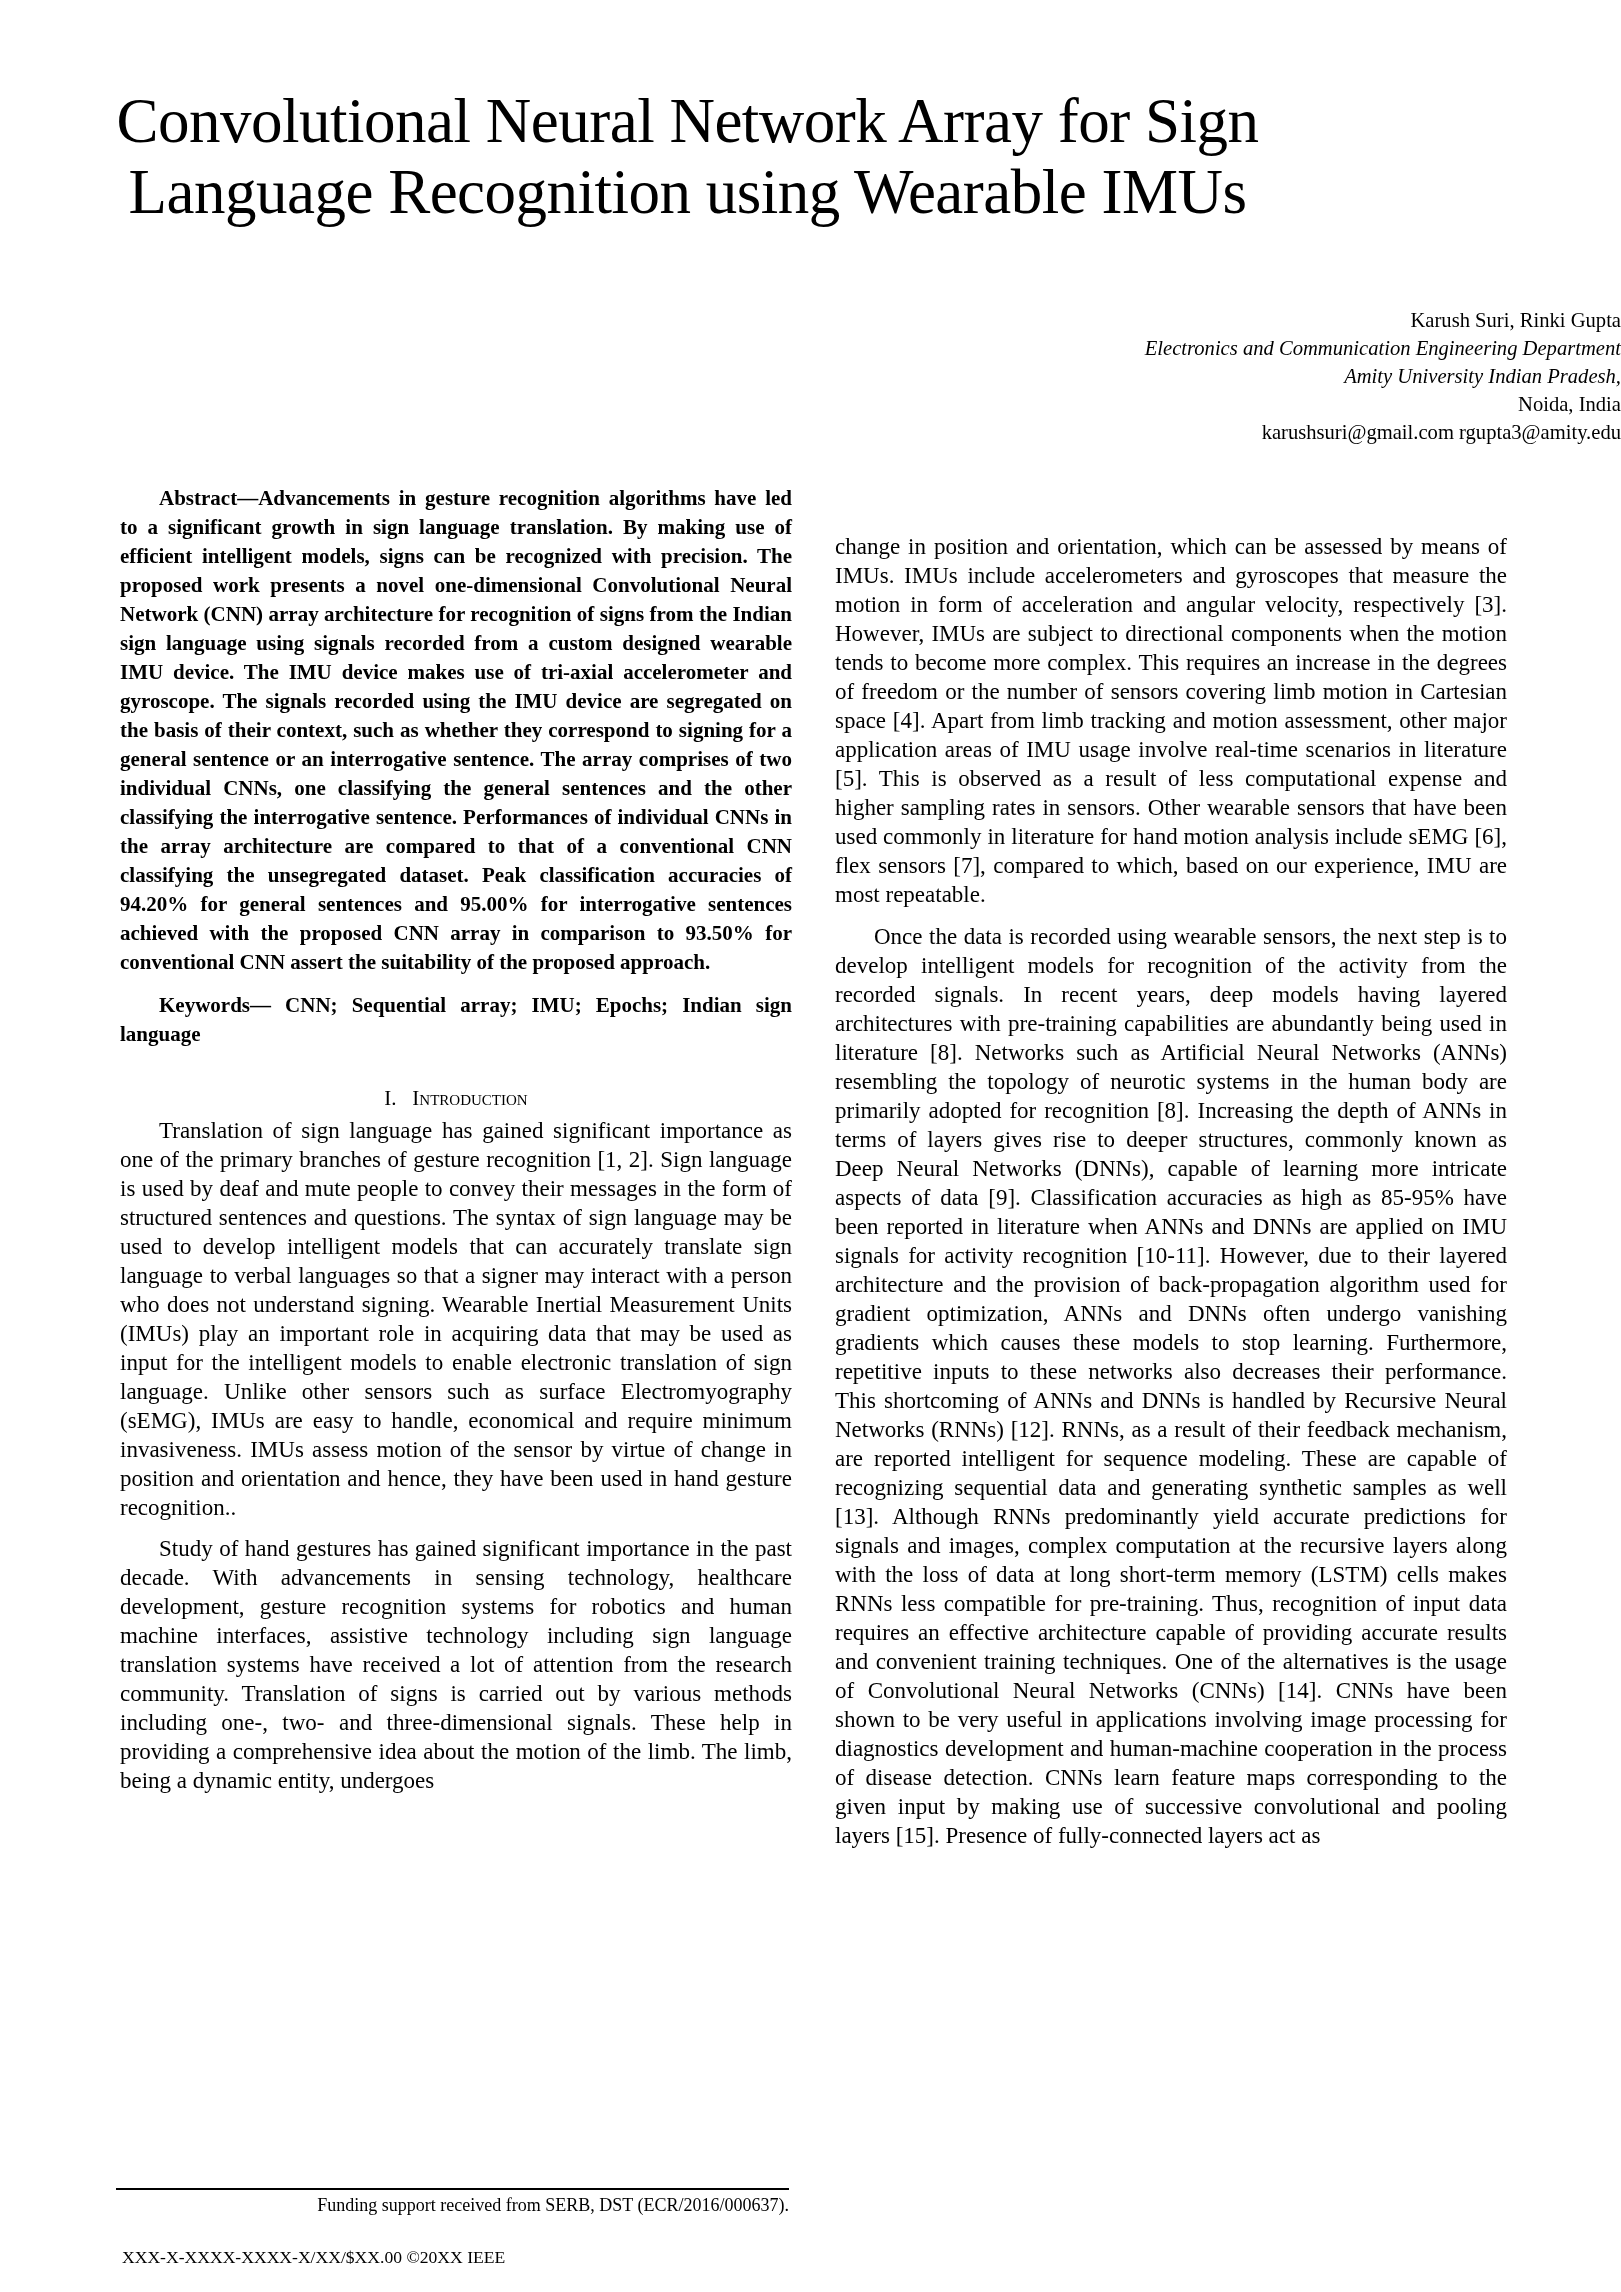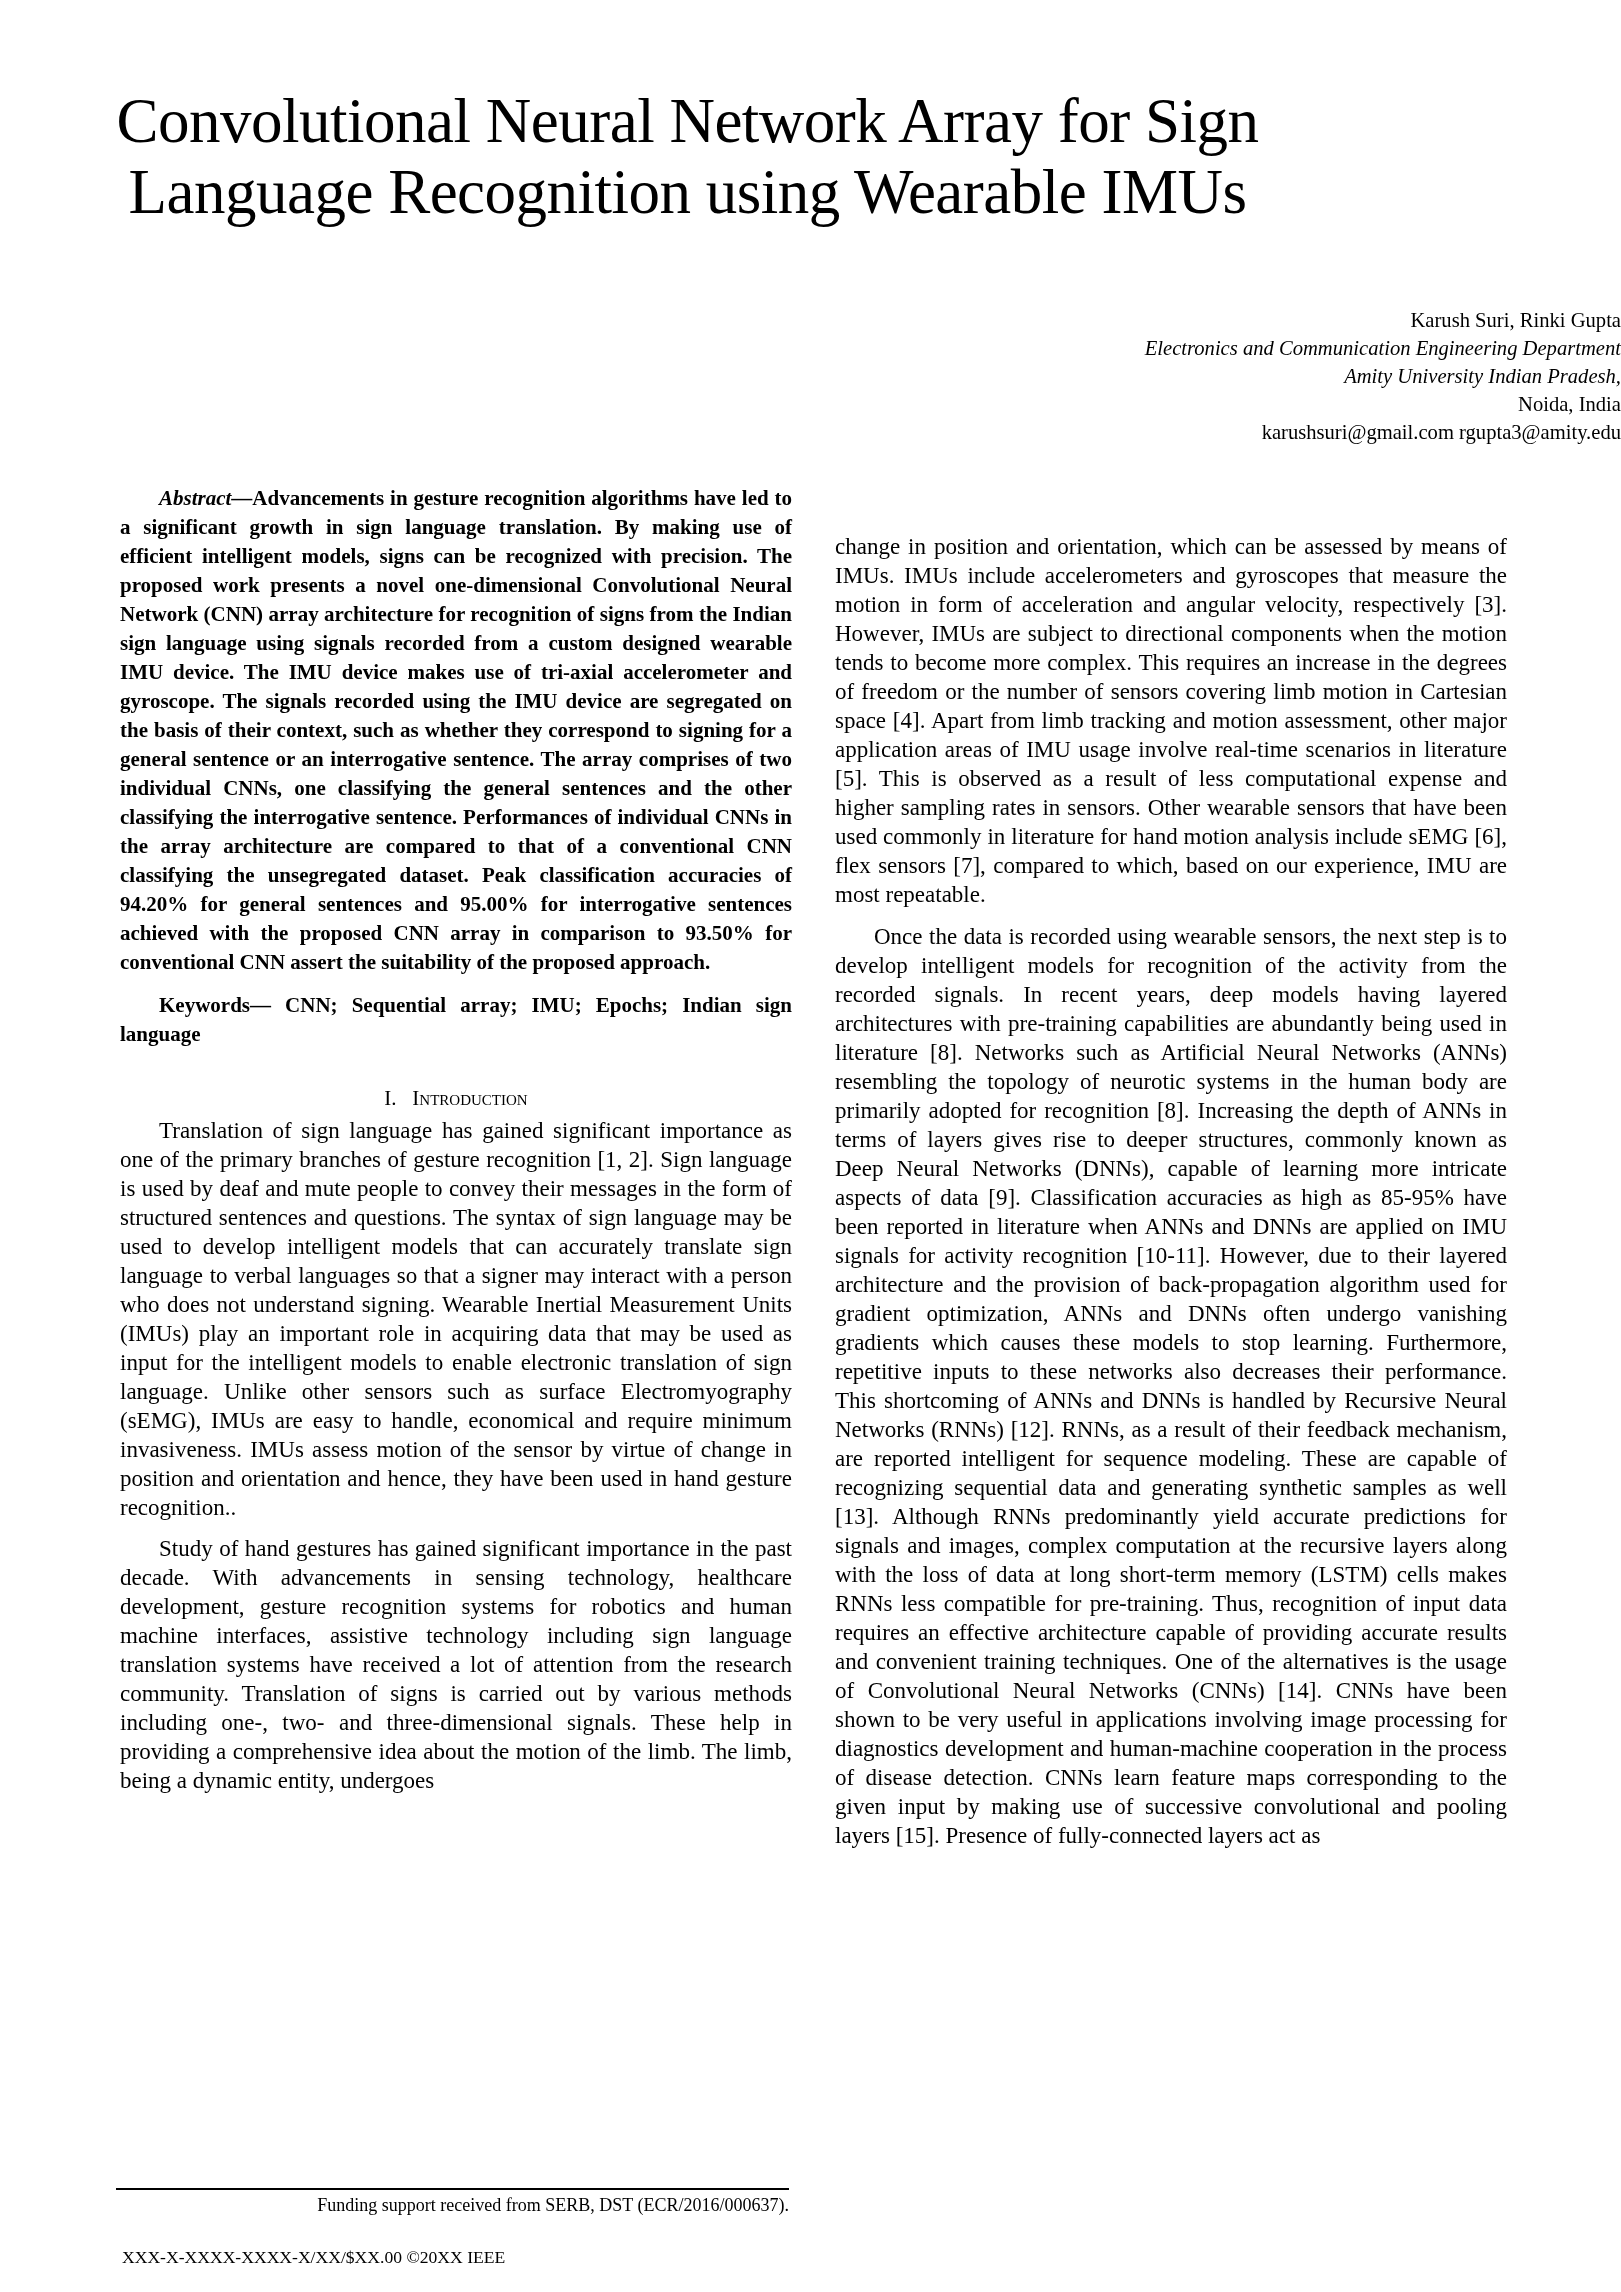--- a/index.html
+++ b/index.html
@@ -20,21 +20,21 @@
   .col {
     position: absolute; top: 484px; width: 672px;
     font-size: 23px; line-height: 29px; text-align: justify;
     hyphens: none;
   }
   .col.left { left: 120px; }
   .col.right { left: 835px; margin-top: 48px; }
   .col p { margin: 0; }
   .indent { text-indent: 39px; }
   .abstract { font-weight: bold; font-size: 21px; line-height: 29px; }
-  .abstract .lead { font-style: italic; }
+  .abstract .lead { }
   .keywords { font-weight: bold; font-size: 21px; margin-top: 13.7px !important; }
   .section-head {
     text-align: center; font-size: 21px; margin: 35px 0 2.9px 0 !important;
     text-indent: 0;
   }
   .section-head .sc { font-variant: small-caps; }
   .para-gap { margin-top: 12.7px !important; }
   .footnote-rule {
     position: absolute; left: 116px; top: 2188px; width: 673px; height: 0;
     border-top: 2px solid #000;

